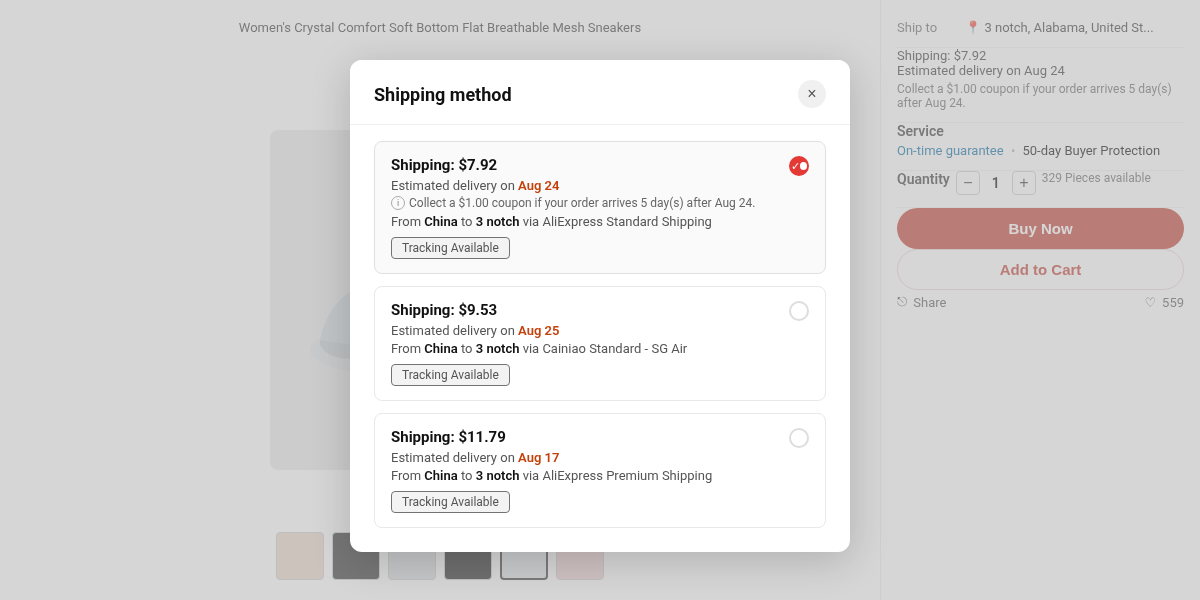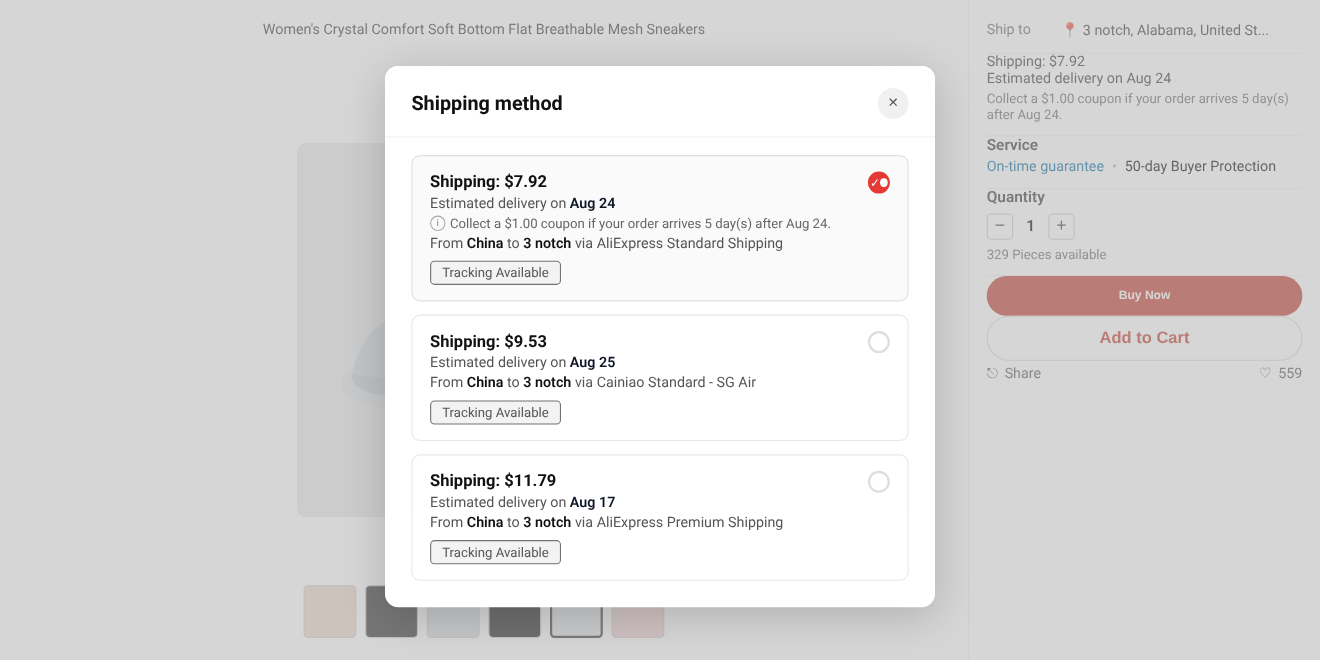--- a/index.html
+++ b/index.html
@@ -116,21 +116,21 @@
       min-width: 60px;
     }
 
     .sidebar-value {
       font-size: 13px;
       color: #333;
     }
 
     .quantity-row {
       display: flex;
-      flex-direction: column;
+      flex-direction: row;
       gap: 6px;
       padding-bottom: 12px;
       border-bottom: 1px solid #f0f0f0;
     }
 
     .quantity-label {
       font-size: 14px;
       font-weight: 600;
       color: #333;
     }
@@ -164,21 +164,21 @@
       font-size: 12px;
       color: #666;
     }
 
     .btn-buy {
       background: #c0392b;
       color: #fff;
       border: none;
       border-radius: 24px;
       padding: 12px;
-      font-size: 11px;
+      font-size: 15px;
       font-weight: 600;
       cursor: pointer;
       text-align: center;
       width: 100%;
     }
 
     .btn-cart {
       background: #fff;
       color: #c0392b;
       border: 1px solid #e8d0ce;
@@ -296,21 +296,21 @@
     }
 
     .shipping-delivery {
       font-size: 13px;
       color: #555;
       margin-bottom: 3px;
     }
 
     .shipping-delivery .date {
       font-weight: 600;
-      color: #0f172a;
+      color: #c2410c;
     }
 
     .shipping-coupon {
       font-size: 12px;
       color: #666;
       display: flex;
       align-items: center;
       gap: 4px;
       margin-bottom: 4px;
     }

